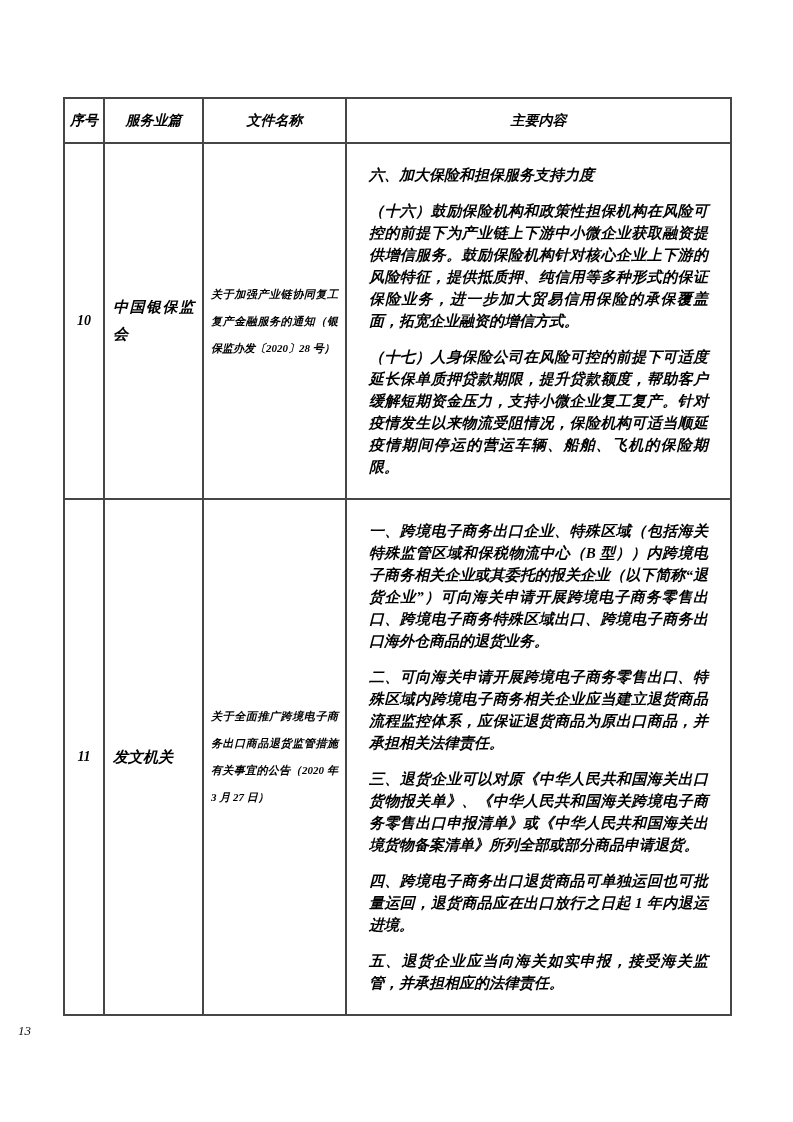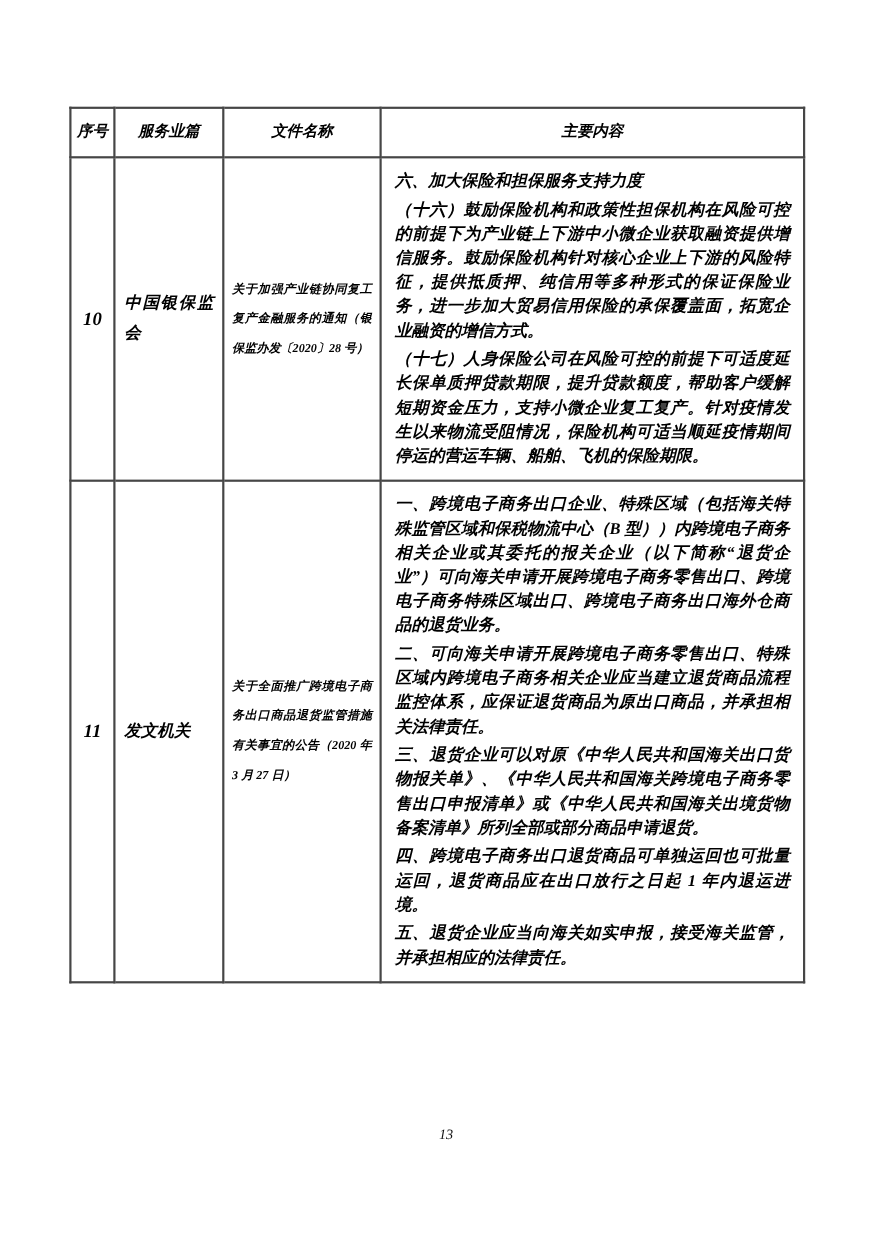--- a/index.html
+++ b/index.html
@@ -44,21 +44,21 @@
     vertical-align: middle;
     padding: 2px;
   }
   th.th-seq { padding: 2px 11px; word-break: break-all; }
   
   tr.row-10 { height: 264px; }
   tr.row-11 { height: 385px; }
   td.c-num {
     text-align: center;
     vertical-align: middle;
-    font-size: 17px;
+    font-size: 14px;
   }
   td.c-agency {
     vertical-align: middle;
     padding: 4px 8px;
     font-size: 15px;
     line-height: 27px;
     text-align: justify;
     text-justify: inter-ideograph;
     word-break: break-all;
   }
@@ -71,38 +71,38 @@
     text-justify: inter-ideograph;
     word-break: break-all;
   }
   td.c-content {
     vertical-align: middle;
     padding: 6px 8px;
     font-size: 15px;
     line-height: 22px;
   }
   td.c-content p {
-    margin: 4px;
+    margin: 14px;
     text-align: justify;
     text-justify: inter-ideograph;
     word-break: break-all;
   }
   tr.section-row td {
     height: 56px;
     text-align: center;
     vertical-align: middle;
     font-size: 17px;
     letter-spacing: 1px;
   }
   .page-number {
     position: absolute;
     top: 1023px;
     left: 0;
     width: 793px;
-    text-align: center;
+    text-align: left;
     font-size: 13px;
     color: #111111;
     padding-left: 18px;
   }
 </style>
 </head>
 <body>
 
 <div class="page">
 

